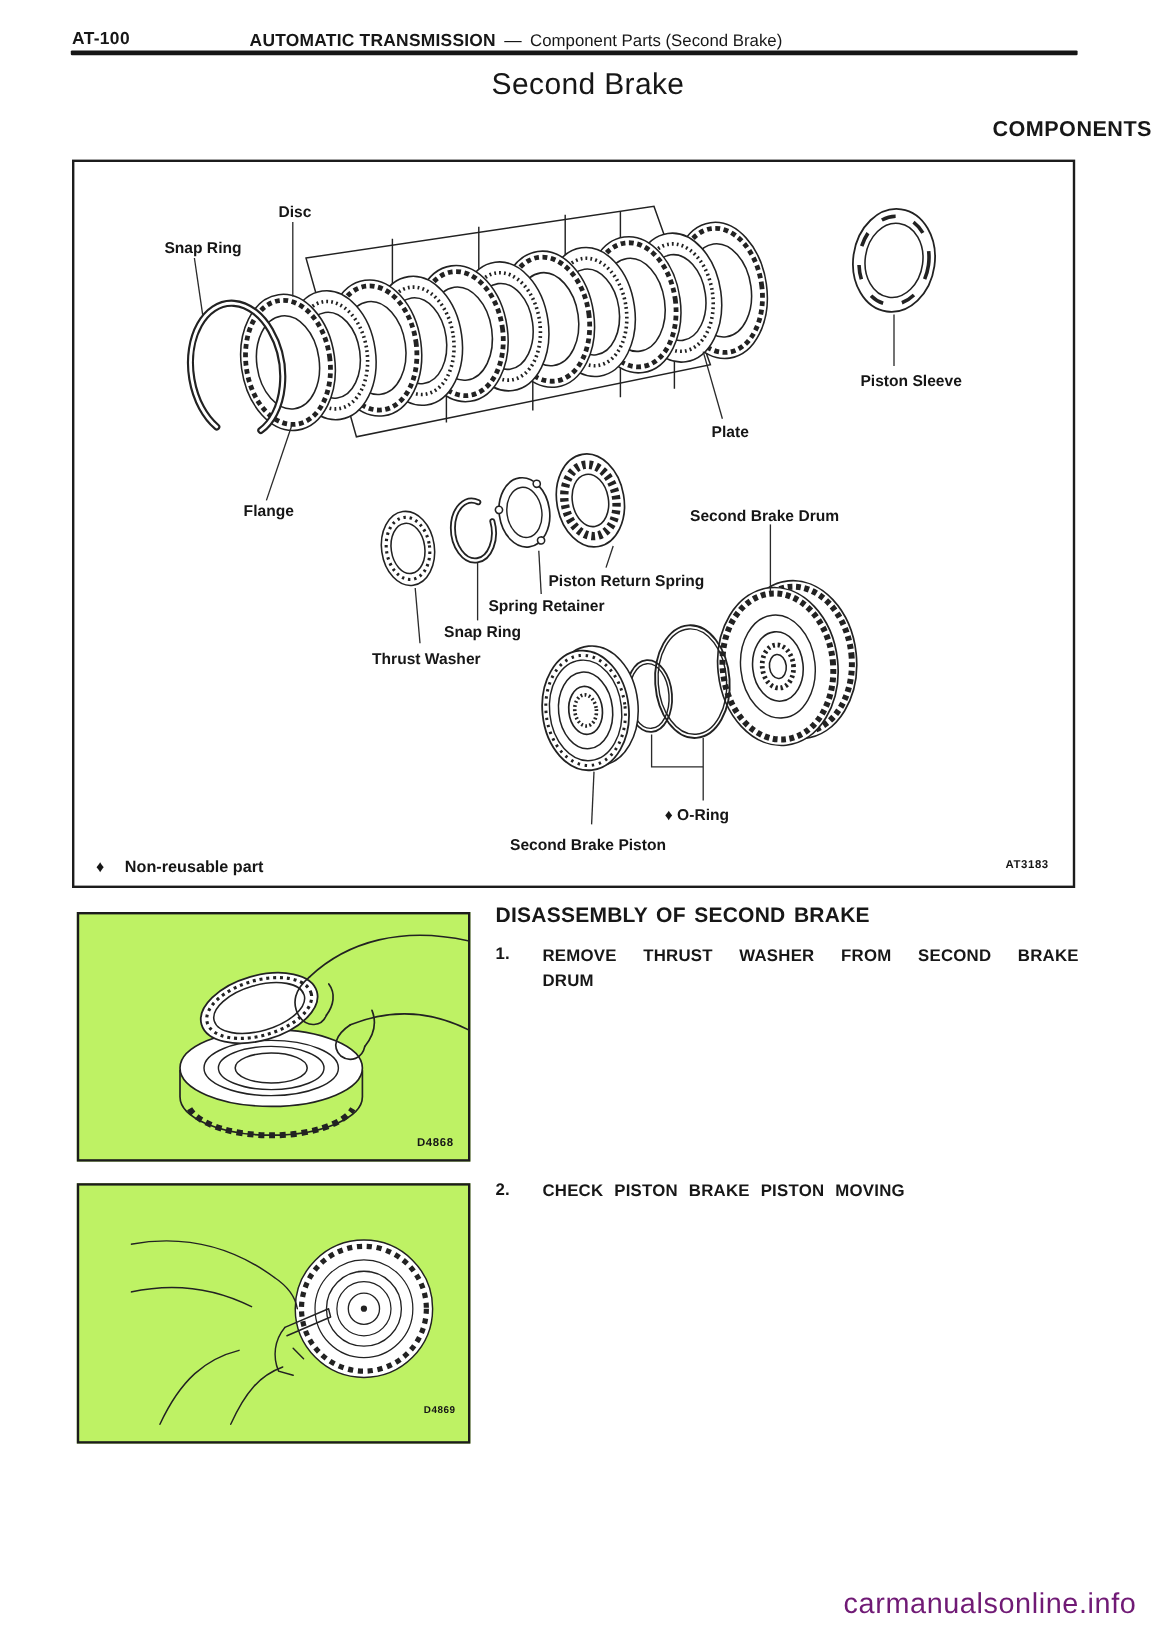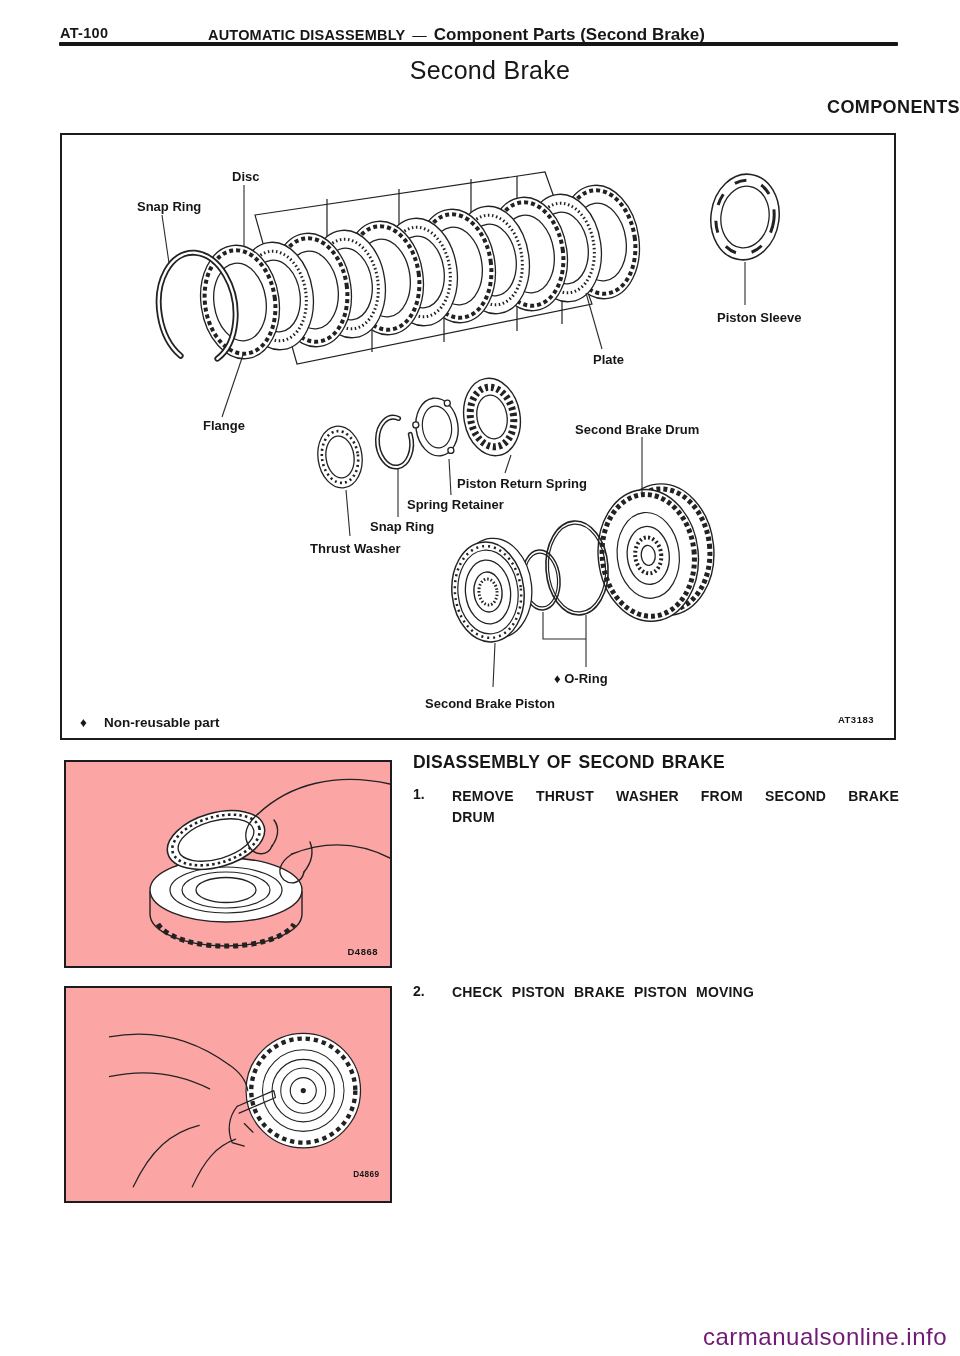--- a/index.html
+++ b/index.html
@@ -3,34 +3,34 @@
 <meta charset="utf-8">
 <style>
   html,body{margin:0;padding:0;background:#e8e8e8;}
   .page{position:relative;width:960px;height:1356px;background:#ffffff;overflow:hidden;
         font-family:"Liberation Sans",sans-serif;color:#171717;}
   
   .hdr-code{position:absolute;left:60px;top:25px;font-size:14.5px;font-weight:bold;letter-spacing:.3px;}
   .hdr-line{position:absolute;left:208px;top:25px;font-size:14.5px;white-space:nowrap;}
   .hdr-line .sect{font-weight:bold;letter-spacing:.2px;}
   .hdr-line .dash{margin:0 7px;font-weight:normal;}
-  .hdr-line .subsect{font-weight:bold;font-size:17px;text-align:right;}
+  .hdr-line .subsect{font-weight:normal;font-size:14px;text-align:right;}
   .hdr-rule{position:absolute;left:59px;top:42px;width:839px;height:4px;background:#161616;border-radius:1px;}
   
   .title{position:absolute;left:20px;top:56px;width:940px;text-align:center;
          font-size:25px;font-weight:normal;letter-spacing:.3px;}
   .subtitle{position:absolute;left:20px;top:97px;width:940px;text-align:right;
             font-size:18px;font-weight:bold;letter-spacing:.4px;}
   
   .diagram-box{position:absolute;left:60px;top:133px;width:836px;height:607px;
                border:2px solid #1c1c1c;box-sizing:border-box;background:#fff;}
   .diagram-box svg{display:block;width:100%;height:100%;}
   
   .photo-box{position:absolute;left:64px;width:328px;border:2px solid #1c1c1c;
-             box-sizing:border-box;background:#fca5a5;}
+             box-sizing:border-box;background:#bef264;}
   .photo1{top:760px;height:208px;}
   .photo2{top:986px;height:217px;padding-left:43px;}
   .photo-box svg{display:block;width:100%;height:100%;}
   
   .ol{fill:#fff;stroke:#222;stroke-width:1.3;}
   .nf{fill:none;stroke:#222;stroke-width:1.2;}
   .d43{fill:none;stroke:#222;stroke-width:4;stroke-dasharray:4 3;}
   .stp{fill:none;stroke:#222;stroke-width:3;stroke-dasharray:1.5 2.6;}
   .ldr{fill:none;stroke:#2a2a2a;stroke-width:1.1;}
   .lbl{font:700 13px "Liberation Sans",sans-serif;fill:#161616;}
@@ -51,21 +51,21 @@
   
   .watermark{position:absolute;right:13px;top:1323px;font-size:24px;color:#701a75;letter-spacing:.5px;}
 </style>
 </head>
 <body>
 
 <div class="page">
 
   <div class="hdr-code">AT-100</div>
   <div class="hdr-line">
-    <span class="sect">AUTOMATIC DISASSEMBLY</span><span class="dash">—</span><span class="subsect">Component Parts (Second Brake)</span>
+    <span class="sect">AUTOMATIC TRANSMISSION</span><span class="dash">—</span><span class="subsect">Component Parts (Second Brake)</span>
   </div>
   <div class="hdr-rule"></div>
 
   <div class="title">Second Brake</div>
   <div class="subtitle">COMPONENTS</div>
 
   <div class="diagram-box">
     <svg viewBox="0 0 832 603">
 
       <g>

